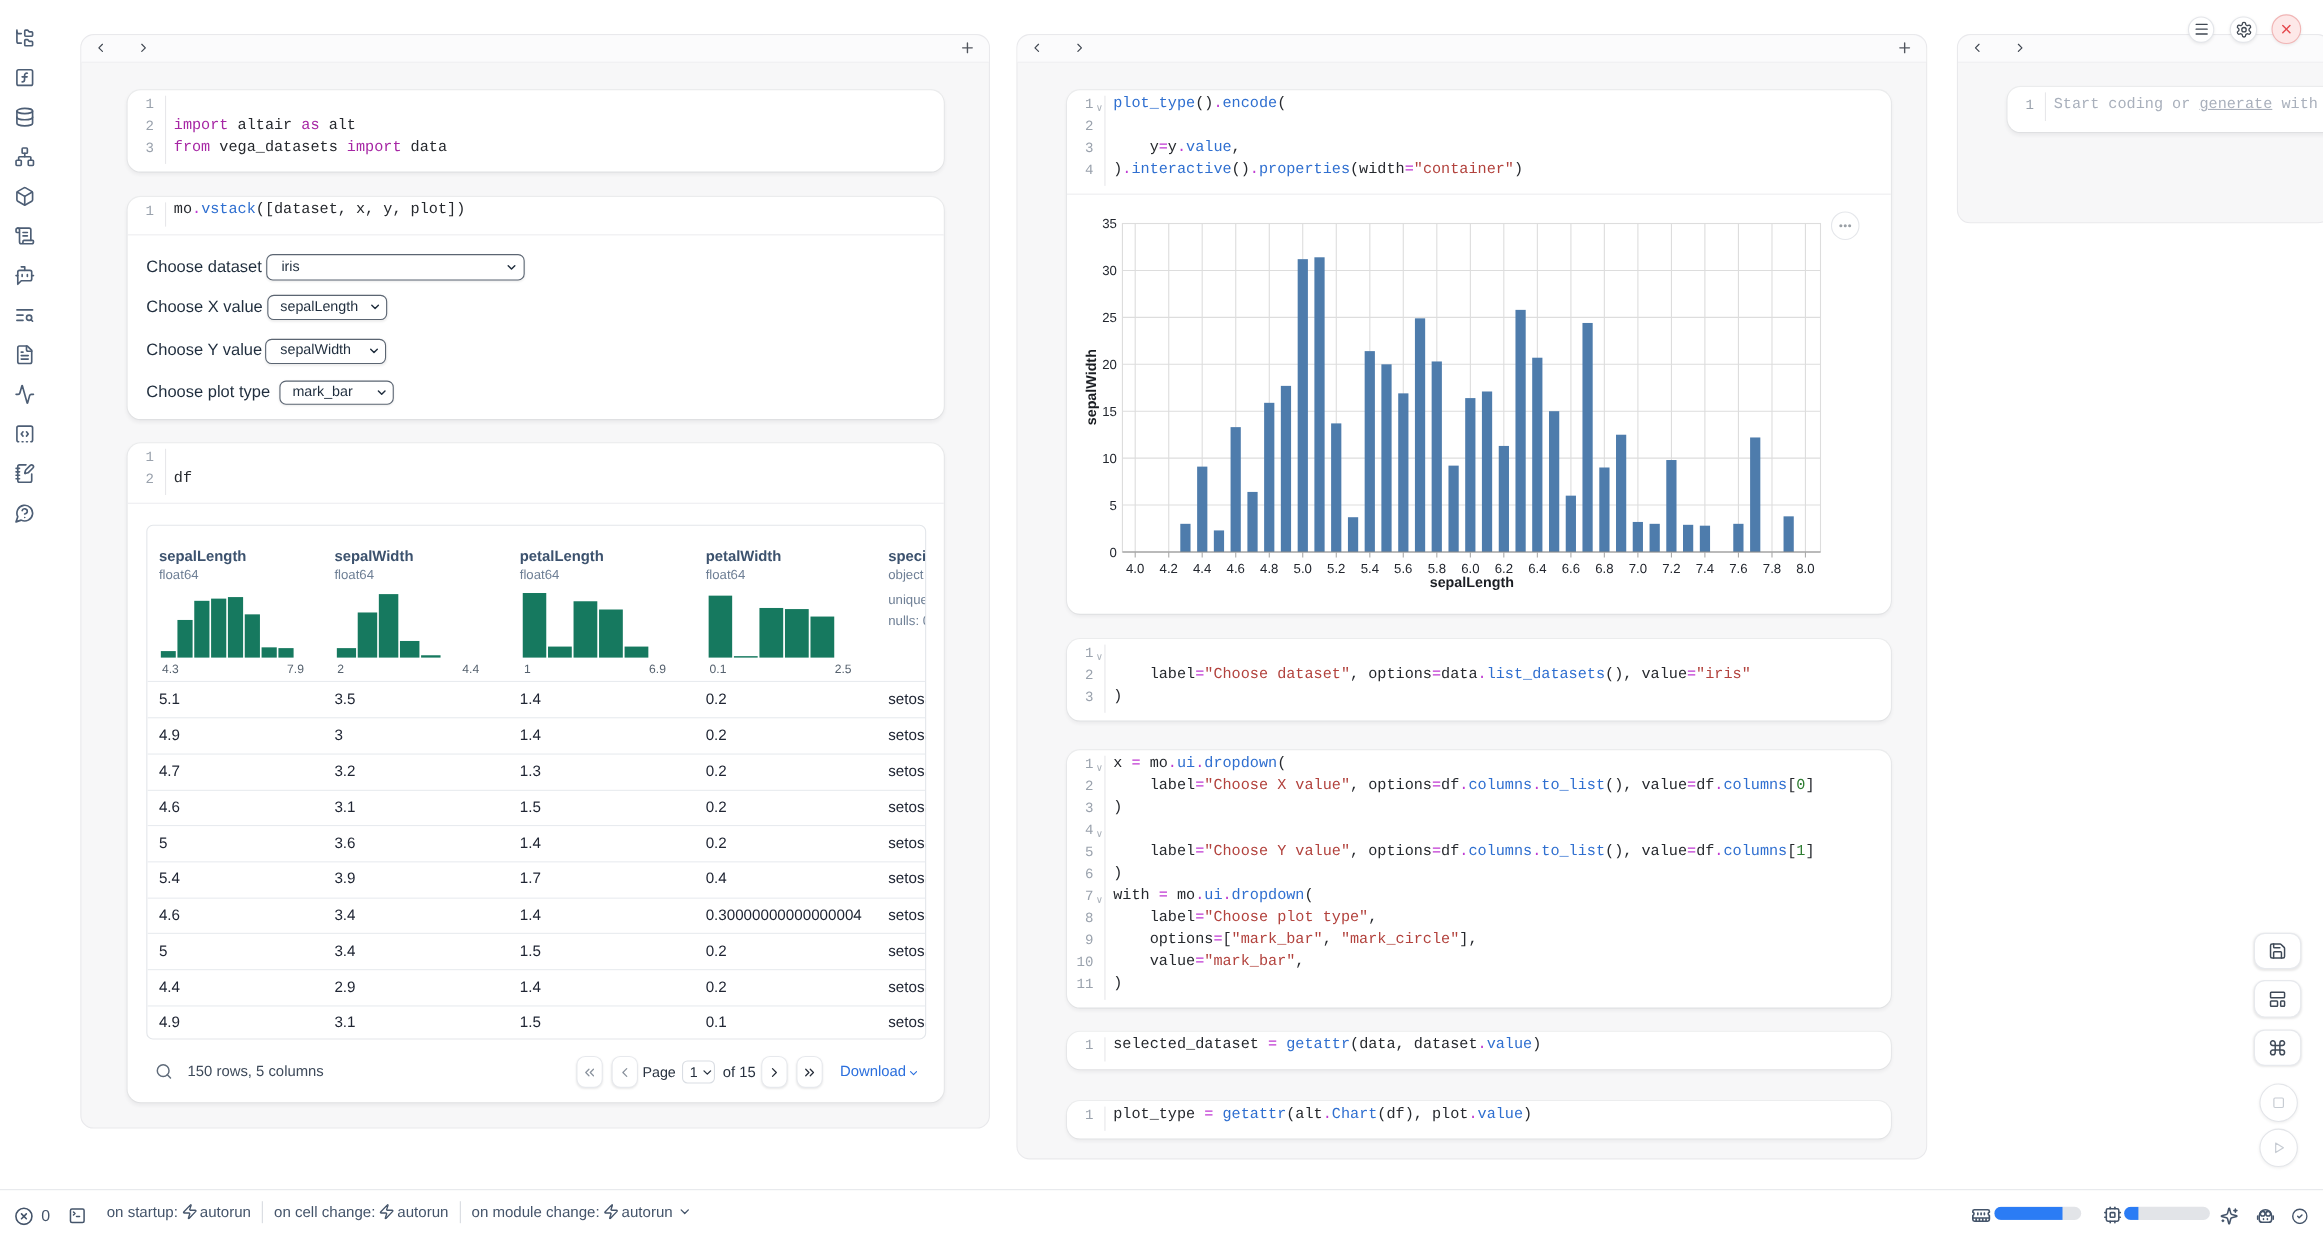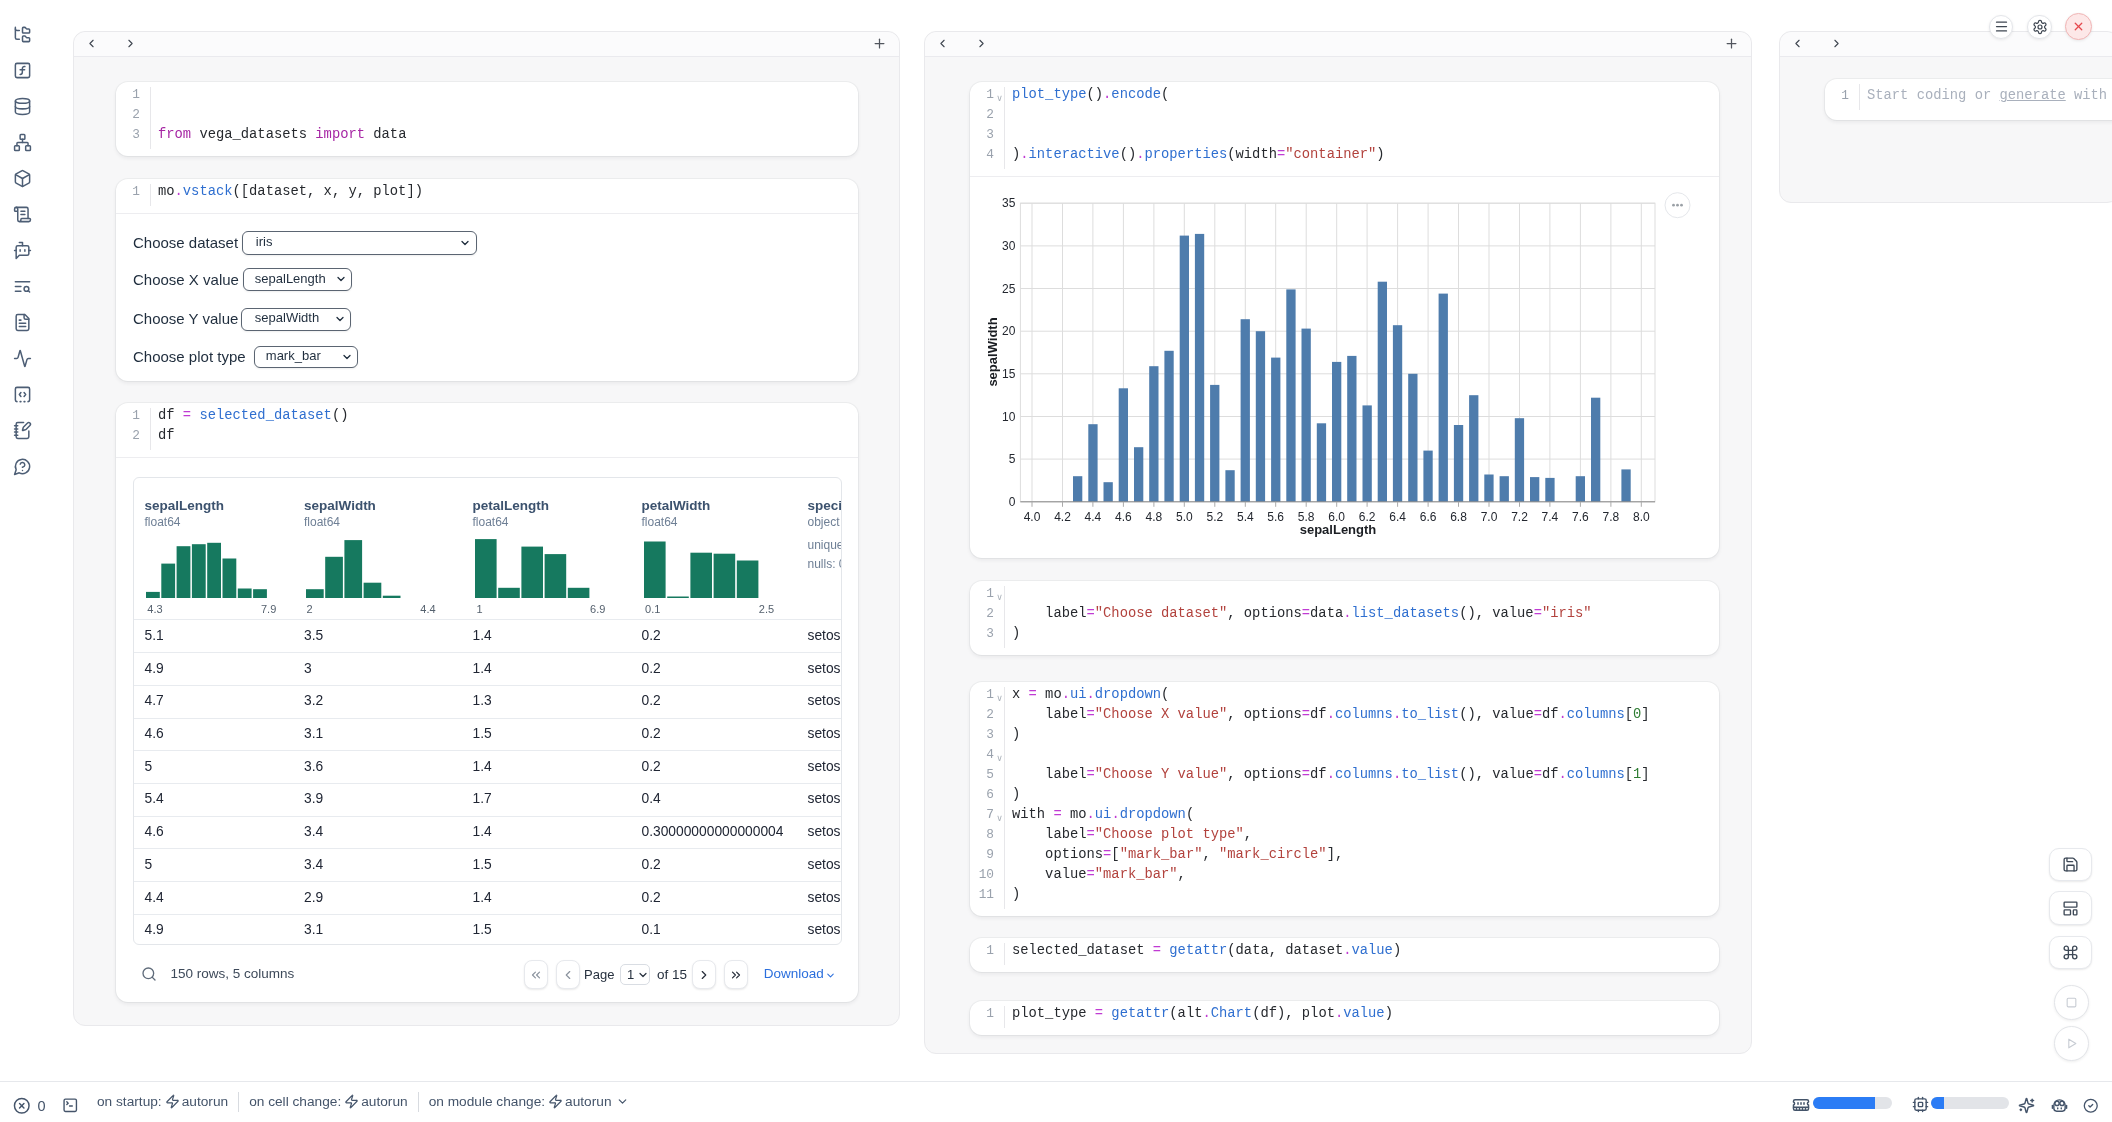--- a/index.html
+++ b/index.html
@@ -130,20 +130,21 @@
     <path d="m15 18-6-6 6-6"></path>
   </svg>
 <svg class="abs" style="left:1830px;top:37px" width="13" height="13" viewBox="0 0 24 24" stroke="#3f4650" stroke-width="2" stroke-linecap="round" stroke-linejoin="round" fill="none">
     <path d="m9 18 6-6-6-6"></path>
   </svg>
 <div class="cell" style="left:116px;top:82.3px;width:742px;height:74px">
     <div class="code" style="padding-top:5px">
       <div class="gut"></div>
       <div class="ln" style="top:5px">1</div>
       <div class="ln" style="top:25px">2</div>
+      <div class="cl" style="position:absolute;left:0;right:0;top:25px"><span style="color:#a626a4">import</span><span style="color:#26292e"> altair </span><span style="color:#a626a4">as</span><span style="color:#26292e"> alt</span></div>
       <div class="ln" style="top:45px">3</div>
       <div class="cl" style="position:absolute;left:0;right:0;top:45px"><span style="color:#a626a4">from</span><span style="color:#26292e"> vega_datasets </span><span style="color:#a626a4">import</span><span style="color:#26292e"> data</span></div>
       <div style="height:60px"></div>
     </div>
   </div>
 <div class="cell" style="left:116px;top:178.8px;width:742px;height:202.2px">
     <div class="code" style="padding-top:5px">
       <div class="gut"></div>
       <div class="ln" style="top:5px">1</div>
       <div class="cl" style="position:absolute;left:0;right:0;top:5px"><span style="color:#26292e">mo</span><span style="color:#c03bd3">.</span><span style="color:#2f6fd0">vstack</span><span style="color:#26292e">([dataset, x, y, plot])</span></div>
@@ -172,21 +173,20 @@
     <div class="sel" style="left:137.8px;top:166.89999999999998px;width:104.6px;height:22.8px"></div>
     <div class="selt" style="left:149.8px;top:169.39999999999998px">mark_bar</div>
     <svg class="abs" style="left:224.9px;top:172.29999999999998px" width="12" height="12" viewBox="0 0 24 24" fill="none" stroke="#1f2d3d" stroke-width="2.6" stroke-linecap="round" stroke-linejoin="round">
       <path d="m6 9 6 6 6-6"></path>
     </svg>
   </div>
 <div class="cell" style="left:116px;top:403.3px;width:742px;height:598.7px">
     <div class="code" style="padding-top:5px">
       <div class="gut"></div>
       <div class="ln" style="top:5px">1</div>
-      <div class="cl" style="position:absolute;left:0;right:0;top:5px"><span style="color:#26292e">df </span><span style="color:#c03bd3">=</span><span style="color:#26292e"> </span><span style="color:#2f6fd0">selected_dataset</span><span style="color:#26292e">()</span></div>
       <div class="ln" style="top:25px">2</div>
       <div class="cl" style="position:absolute;left:0;right:0;top:25px"><span style="color:#26292e">df</span></div>
       <div style="height:40px"></div>
     </div>
     <div class="divi" style="position:absolute;left:0;right:0;top:54px"></div>
     <div class="abs" style="left:16.599999999999994px;top:74.19999999999999px;width:709.1999999999999px;height:468.00000000000006px;border:1px solid #e3e6ea;border-radius:6px;overflow:hidden;background:#fff">
       <div class="t" style="left:10.900000000000006px;top:19.5px;font:bold 13.5px 'Liberation Sans', sans-serif;color:#3c526e">sepalLength</div>
       <div class="t" style="left:10.900000000000006px;top:37.0px;font:12px 'Liberation Sans', sans-serif;color:#6e7f95">float64</div>
       <div class="t" style="left:170.39999999999998px;top:19.5px;font:bold 13.5px 'Liberation Sans', sans-serif;color:#3c526e">sepalWidth</div>
       <div class="t" style="left:170.39999999999998px;top:37.0px;font:12px 'Liberation Sans', sans-serif;color:#6e7f95">float64</div>
@@ -334,20 +334,21 @@
     </svg>
   </div>
 <div class="cell" style="left:970px;top:81.8px;width:749px;height:476.4px">
     <div class="code" style="padding-top:5px">
       <div class="gut"></div>
       <div class="ln" style="top:5px">1</div>
       <div class="fold" style="top:5px">∨</div>
       <div class="cl" style="position:absolute;left:0;right:0;top:5px"><span style="color:#2f6fd0">plot_type</span><span style="color:#26292e">()</span><span style="color:#c03bd3">.</span><span style="color:#2f6fd0">encode</span><span style="color:#26292e">(</span></div>
       <div class="ln" style="top:25px">2</div>
       <div class="ln" style="top:45px">3</div>
+      <div class="cl" style="position:absolute;left:0;right:0;top:45px"><span style="color:#26292e">    y</span><span style="color:#c03bd3">=</span><span style="color:#26292e">y</span><span style="color:#c03bd3">.</span><span style="color:#2f6fd0">value</span><span style="color:#26292e">,</span></div>
       <div class="ln" style="top:65px">4</div>
       <div class="cl" style="position:absolute;left:0;right:0;top:65px"><span style="color:#26292e">)</span><span style="color:#c03bd3">.</span><span style="color:#2f6fd0">interactive</span><span style="color:#26292e">()</span><span style="color:#c03bd3">.</span><span style="color:#2f6fd0">properties</span><span style="color:#26292e">(width</span><span style="color:#c03bd3">=</span><span style="color:#b2423d">"container"</span><span style="color:#26292e">)</span></div>
       <div style="height:80px"></div>
     </div>
     <div class="divi" style="position:absolute;left:0;right:0;top:94px"></div>
     <svg class="abs" style="left:0px;top:94px" width="749" height="382" font-family="Liberation Sans, sans-serif">
       <line x1="62.0" y1="27.2" x2="62.0" y2="325.8" stroke="#ddd" stroke-width="1"></line>
       <line x1="92.5" y1="27.2" x2="92.5" y2="325.8" stroke="#ddd" stroke-width="1"></line>
       <line x1="122.9" y1="27.2" x2="122.9" y2="325.8" stroke="#ddd" stroke-width="1"></line>
       <line x1="153.4" y1="27.2" x2="153.4" y2="325.8" stroke="#ddd" stroke-width="1"></line>

